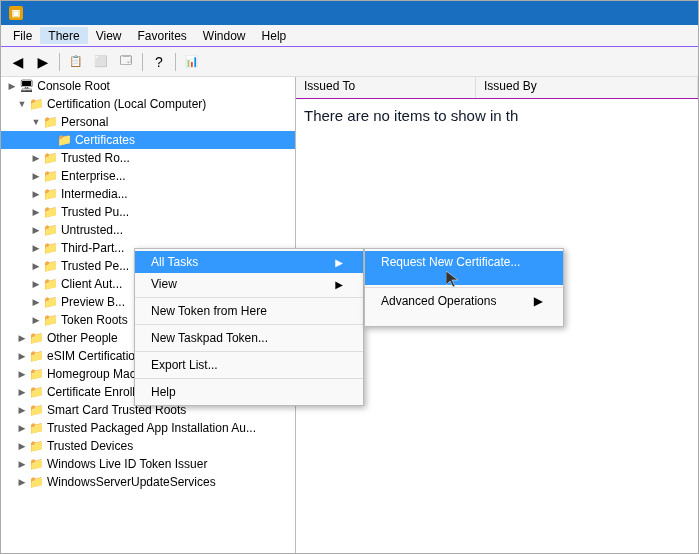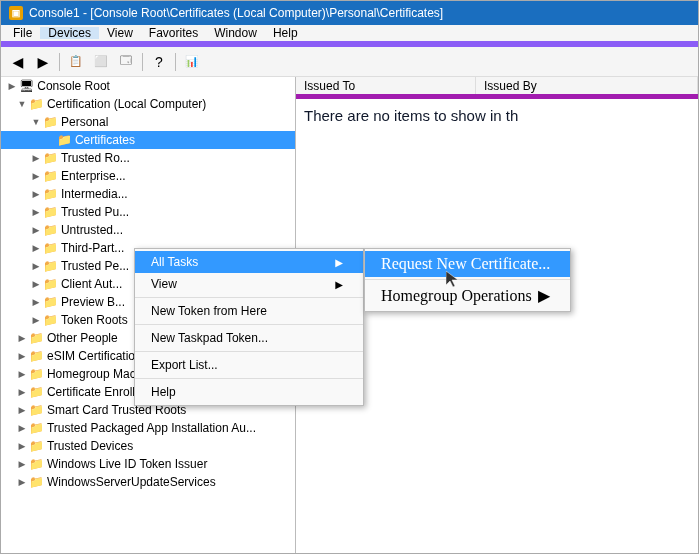--- a/index.html
+++ b/index.html
@@ -42,21 +42,21 @@
       align-items: center;
       justify-content: center;
       font-size: 9px;
       color: white;
       font-weight: bold;
     }
 
     
     .menu-bar {
       background: #f5f5f5;
-      border-bottom: 6px solid #8b5cf6;
+      border-bottom: 1px solid #8b5cf6;
       display: flex;
       padding: 2px 4px;
       gap: 0;
       height: 22px;
     }
     .menu-item {
       padding: 2px 8px;
       cursor: pointer;
       font-size: 12px;
       color: #000;
@@ -137,21 +137,21 @@
     }
 
     
     .right-panel {
       flex: 1;
       background: #fff;
       overflow: auto;
     }
     .right-header {
       display: flex;
-      border-bottom: 5px solid #a21caf;
+      border-bottom: 1px solid #a21caf;
       background: #f5f5f5;
       height: 22px;
     }
     .col-header {
       padding: 2px 8px;
       font-size: 12px;
       font-weight: normal;
       color: #000;
       border-right: 1px solid #ddd;
     }
@@ -211,41 +211,39 @@
       border: 1px solid #bbb;
       box-shadow: 2px 2px 6px rgba(0,0,0,0.3);
       min-width: 200px;
       z-index: 300;
       padding: 2px 0;
     }
     .sub-item {
       display: flex;
       align-items: center;
       justify-content: space-between;
-      padding: 4px 20px 4px 16px;
+      padding: 4px 20px 16px 16px;
       cursor: pointer;
-      font-size: 16px;
+      font-size: 12px;
       color: #000;
-      font-family: Liberation Serif, serif;
     }
     .sub-item.highlighted { background: #3399ff; color: #fff; }
   </style>
 </head>
 <body>
 
 <div class="window">
 
   <div class="title-bar">
     <span class="title-bar-icon">▣</span>
-    <span>Console1 - [Console Root\Certificates (Local Computer)\Personal\Certificates]</span>
   </div>
 
   <div class="menu-bar">
     <div class="menu-item">File</div>
-    <div class="menu-item active">Devices</div>
+    <div class="menu-item active">There</div>
     <div class="menu-item">View</div>
     <div class="menu-item">Favorites</div>
     <div class="menu-item">Window</div>
     <div class="menu-item">Help</div>
   </div>
 
   <div class="toolbar">
     <button class="toolbar-btn">◀</button>
     <button class="toolbar-btn">▶</button>
     <div class="toolbar-separator"></div>
@@ -477,21 +475,21 @@
       <div class="sub-menu">
 
         <div class="sub-item highlighted">
           <span>Request New Certificate...</span>
         </div>
 
 
         <div class="ctx-separator"></div>
 
         <div class="sub-item">
-          <span>Homegroup Operations</span>
+          <span>Advanced Operations</span>
           <span class="arrow">▶</span>
         </div>
 
       </div>
 
       <div style="position:absolute; top:178px; left:445px; width:12px; height:16px; pointer-events:none; z-index:999;">
         <svg width="12" height="16" viewBox="0 0 12 16">
           <polygon points="0,0 0,14 4,10 7,16 9,15 6,9 12,9" fill="#333" stroke="white" stroke-width="0.5"></polygon>
         </svg>
       </div>

